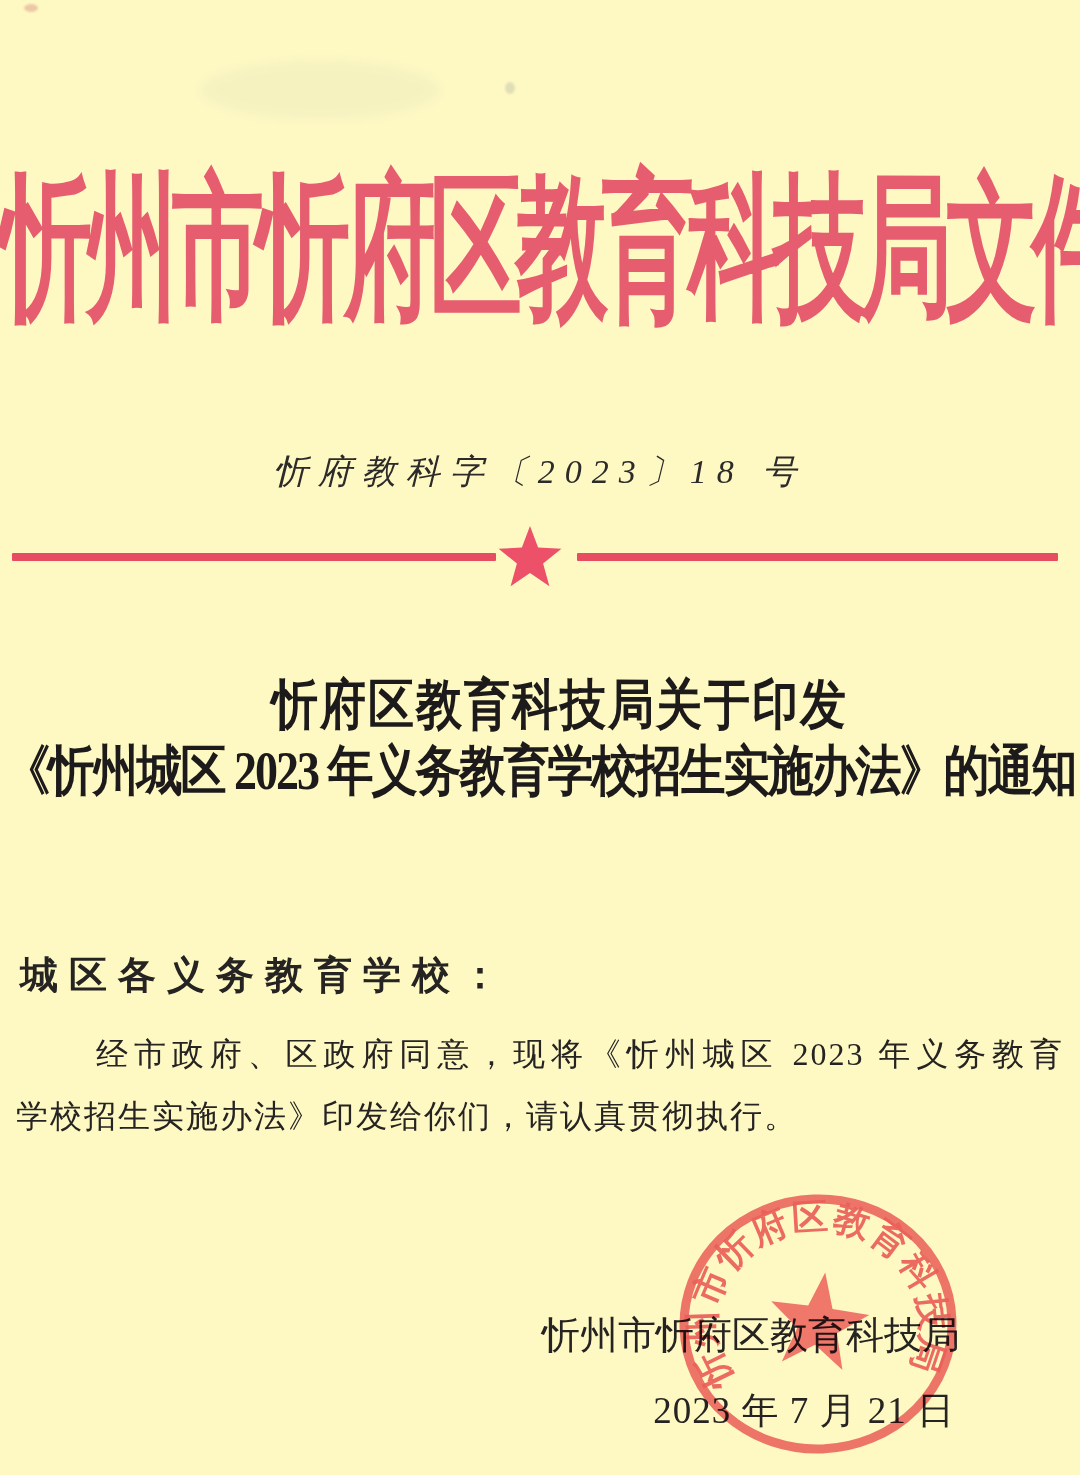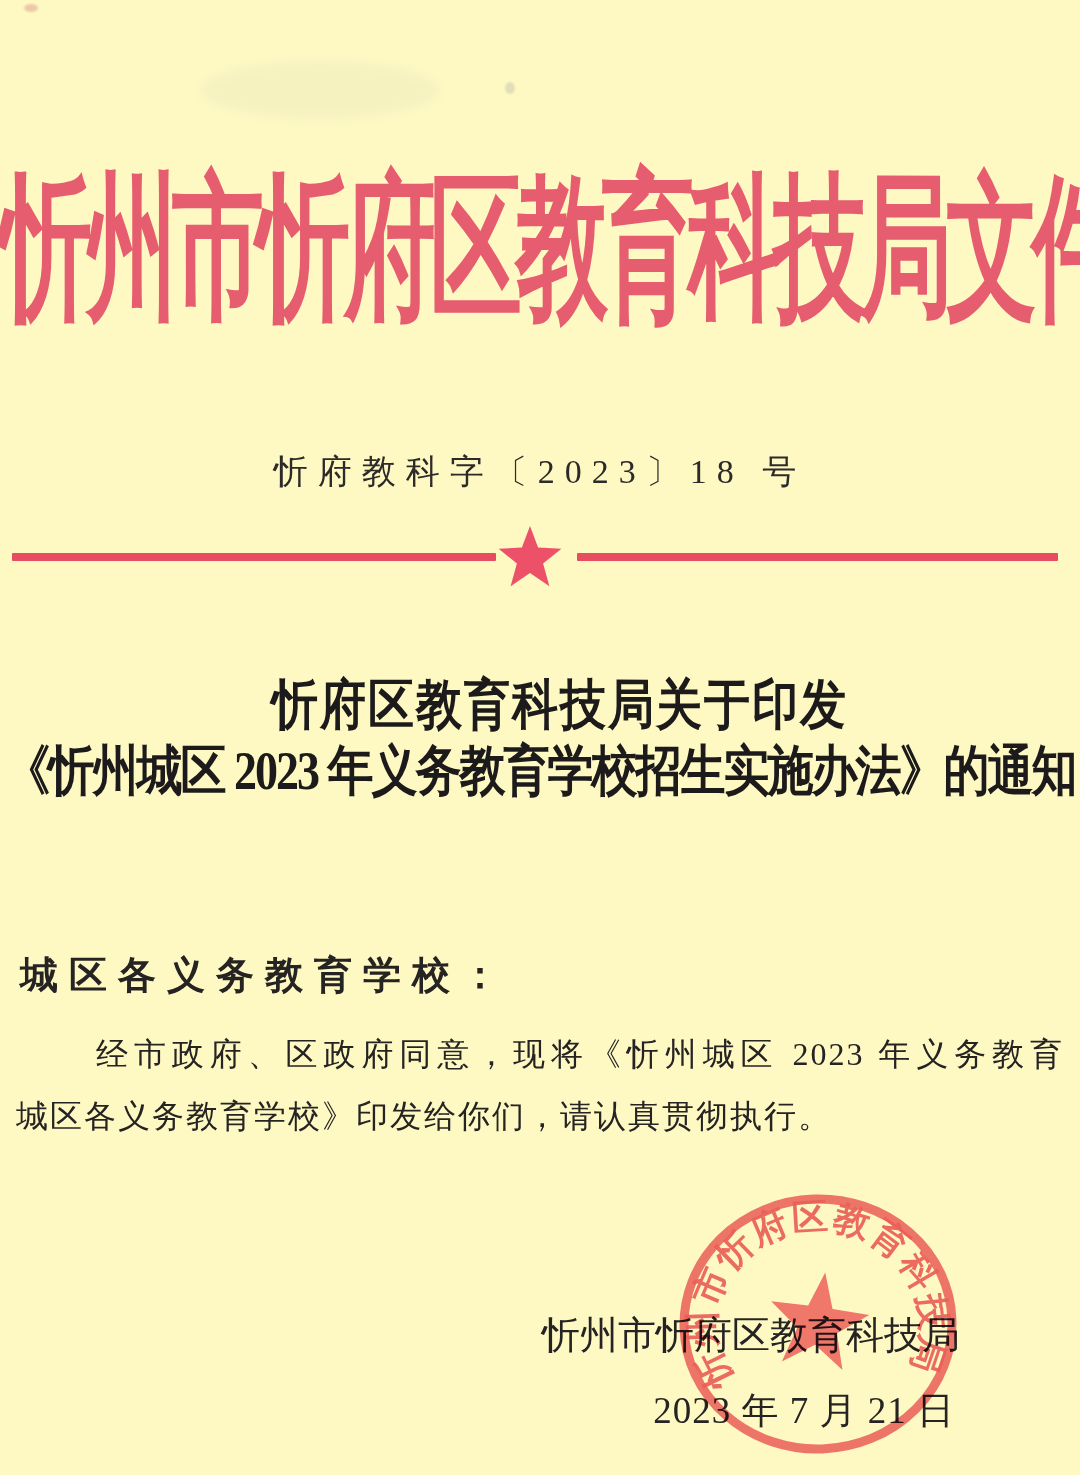--- a/index.html
+++ b/index.html
@@ -26,20 +26,21 @@
     color:#e75d70;
     transform:scaleY(1.72);transform-origin:top center;
     white-space:nowrap;
   }
   .doc-number{
     position:absolute;left:0;top:452px;width:100%;
     text-align:center;
     font-size:34px;line-height:1.2;letter-spacing:10px;
     color:#2d2a2a;
     white-space:nowrap;
+    font-style:italic;
   }
   .divider-seg{
     position:absolute;top:553px;height:8px;background:#e64d61;border-radius:1px;
   }
   .divider-left{left:12px;width:484px;}
   .divider-right{left:577px;width:481px;}
   .divider-star{position:absolute;left:490px;top:519px;width:80px;height:80px;}
 
   .notice-title{
     position:absolute;width:100%;text-align:center;
@@ -95,21 +96,21 @@
   <svg class="divider-star" viewBox="0 0 80 80" aria-hidden="true">
     <polygon fill="#ec5169" points="40,7 48.1,28.5 71.4,29.8 53.1,44.5 59.4,67.2 40,54.0 20.6,67.2 26.9,44.5 8.6,29.8 31.9,28.5"></polygon>
   </svg>
 
   <div class="notice-title l1">忻府区教育科技局关于印发</div>
   <div class="notice-title l2">《忻州城区 2023 年义务教育学校招生实施办法》的通知</div>
 
   <div class="salutation">城区各义务教育学校：</div>
 
   <div class="body-line l1">经市政府、区政府同意，现将《忻州城区 2023 年义务教育</div>
-  <div class="body-line l2">城区各义务教育学校》印发给你们，请认真贯彻执行。</div>
+  <div class="body-line l2">学校招生实施办法》印发给你们，请认真贯彻执行。</div>
 
   <div class="signature">忻州市忻府区教育科技局</div>
 
   <div class="sign-date">2023 年 7 月 21 日</div>
 
   <svg class="seal" viewBox="0 0 330 310" aria-hidden="true">
     <g transform="rotate(-2 165 155)">
       <ellipse cx="165" cy="155" rx="134" ry="125" fill="none" stroke="#e8495f" stroke-width="9" opacity="0.85"></ellipse>
       <polygon fill="#ea4e63" opacity="0.85" transform="translate(165,155) rotate(10)" points="0,-52 12.3,-17 49.5,-16.1 20,6.5 30.6,42.1 0,21 -30.6,42.1 -20,6.5 -49.5,-16.1 -12.3,-17"></polygon>
       <path id="sealTextPath" d="M 80.6 209.5 A 103 95 0 1 1 249.4 209.5" fill="none"></path>

